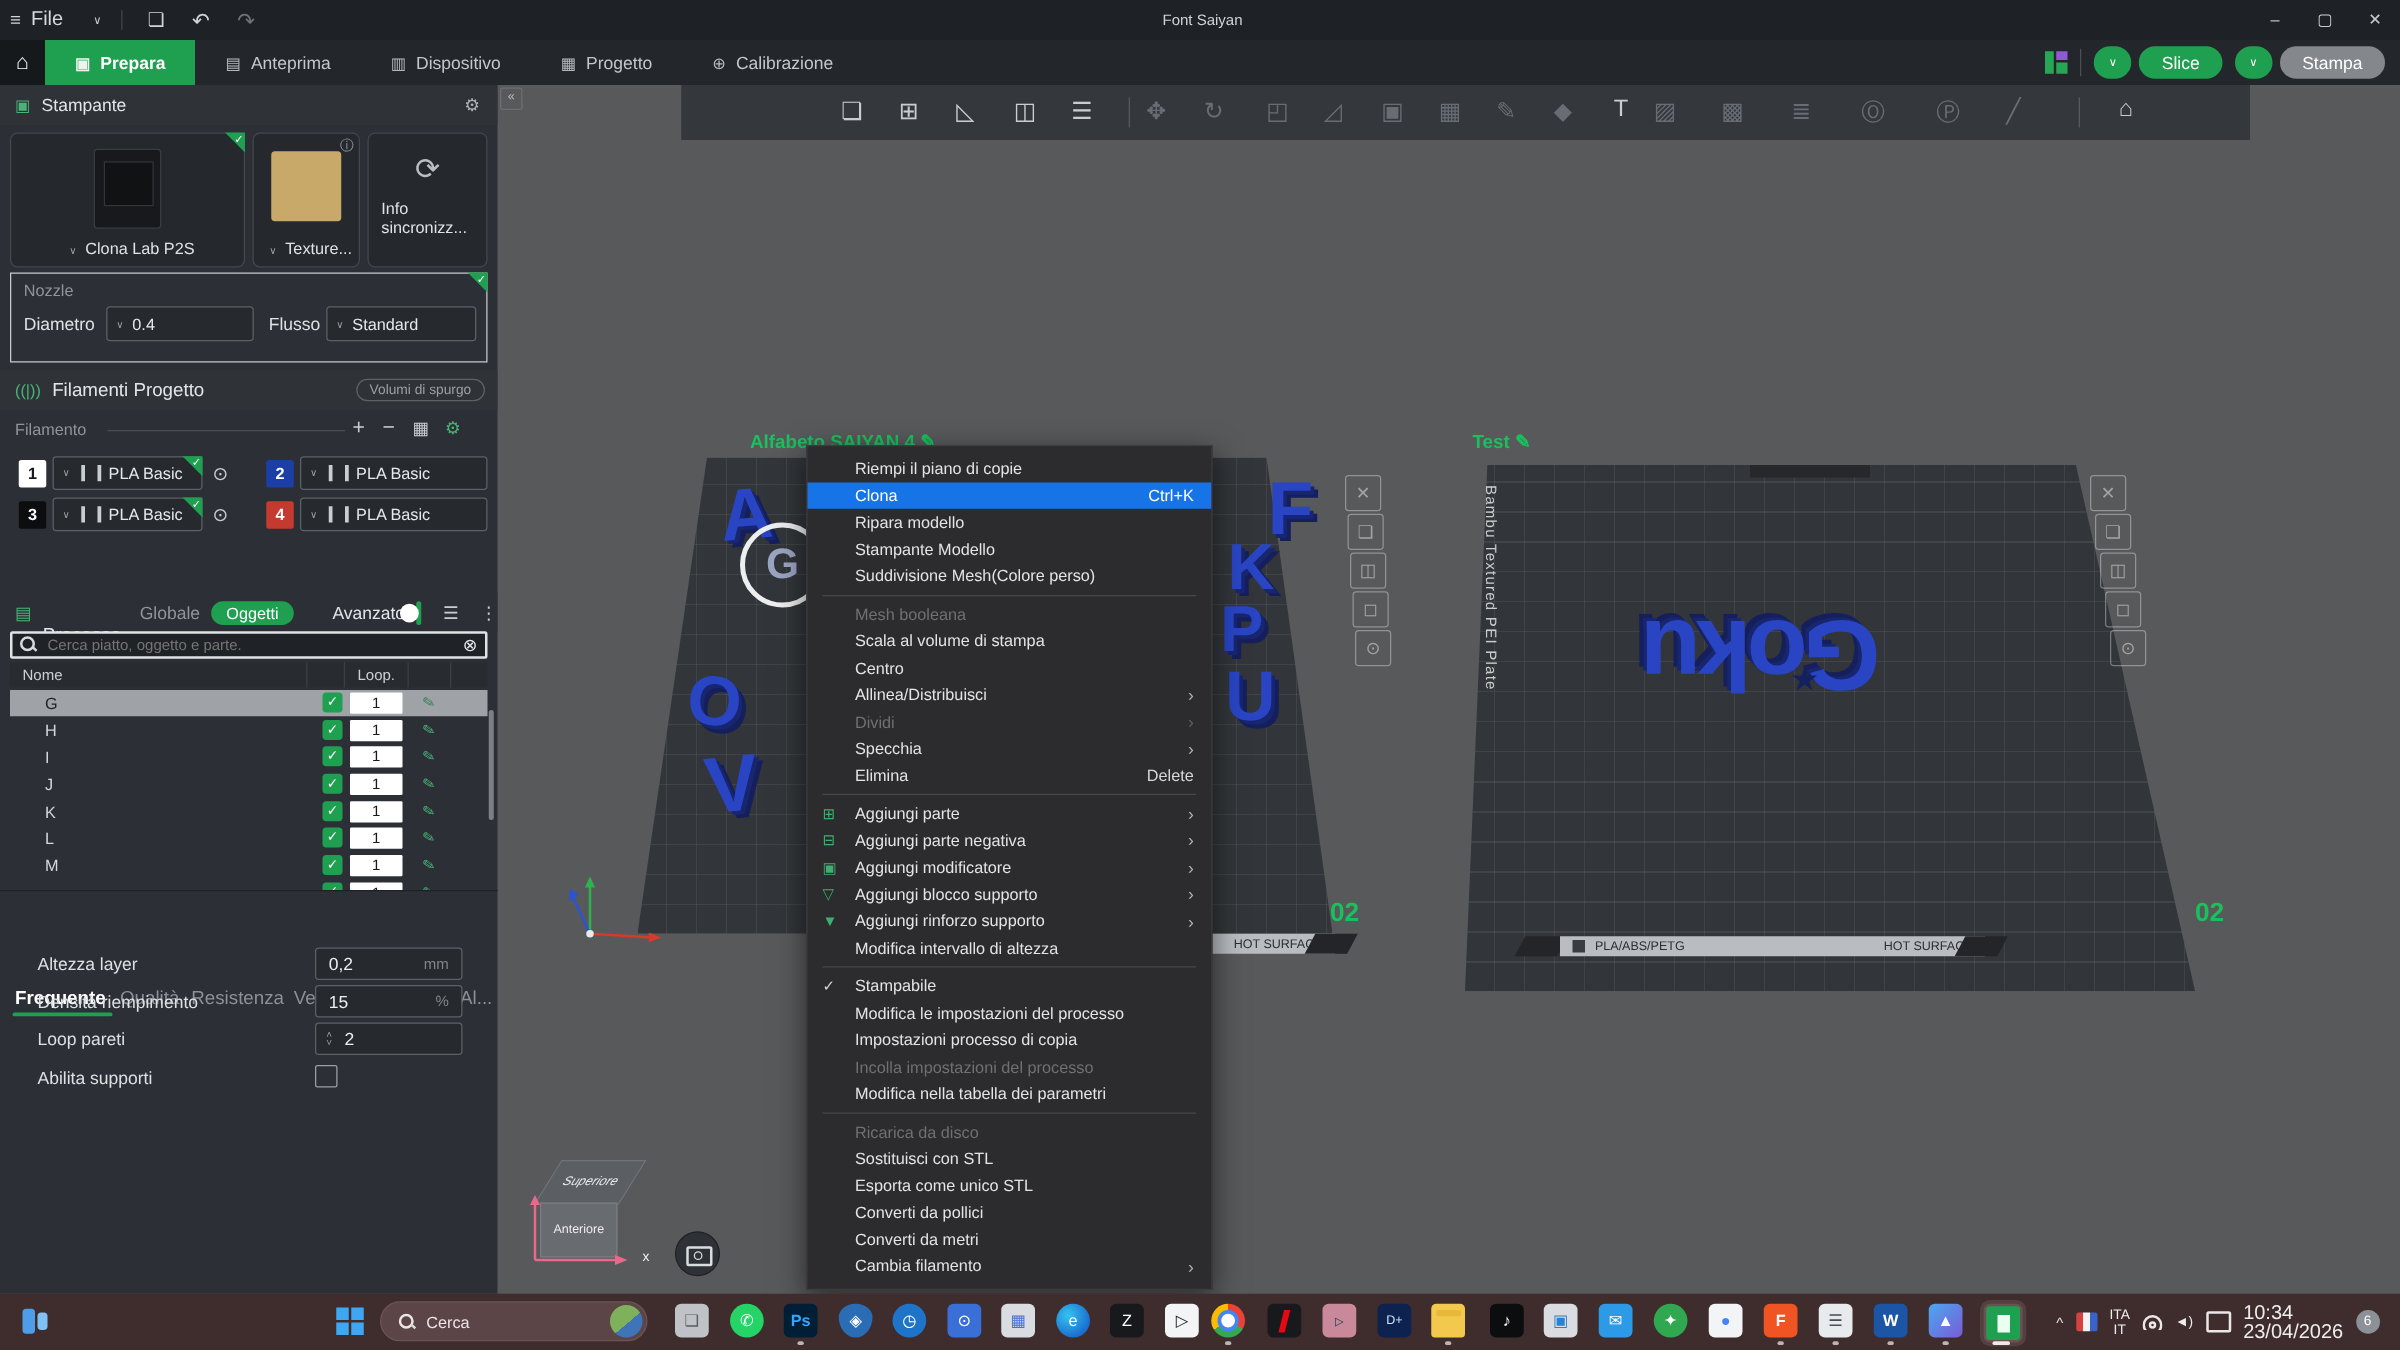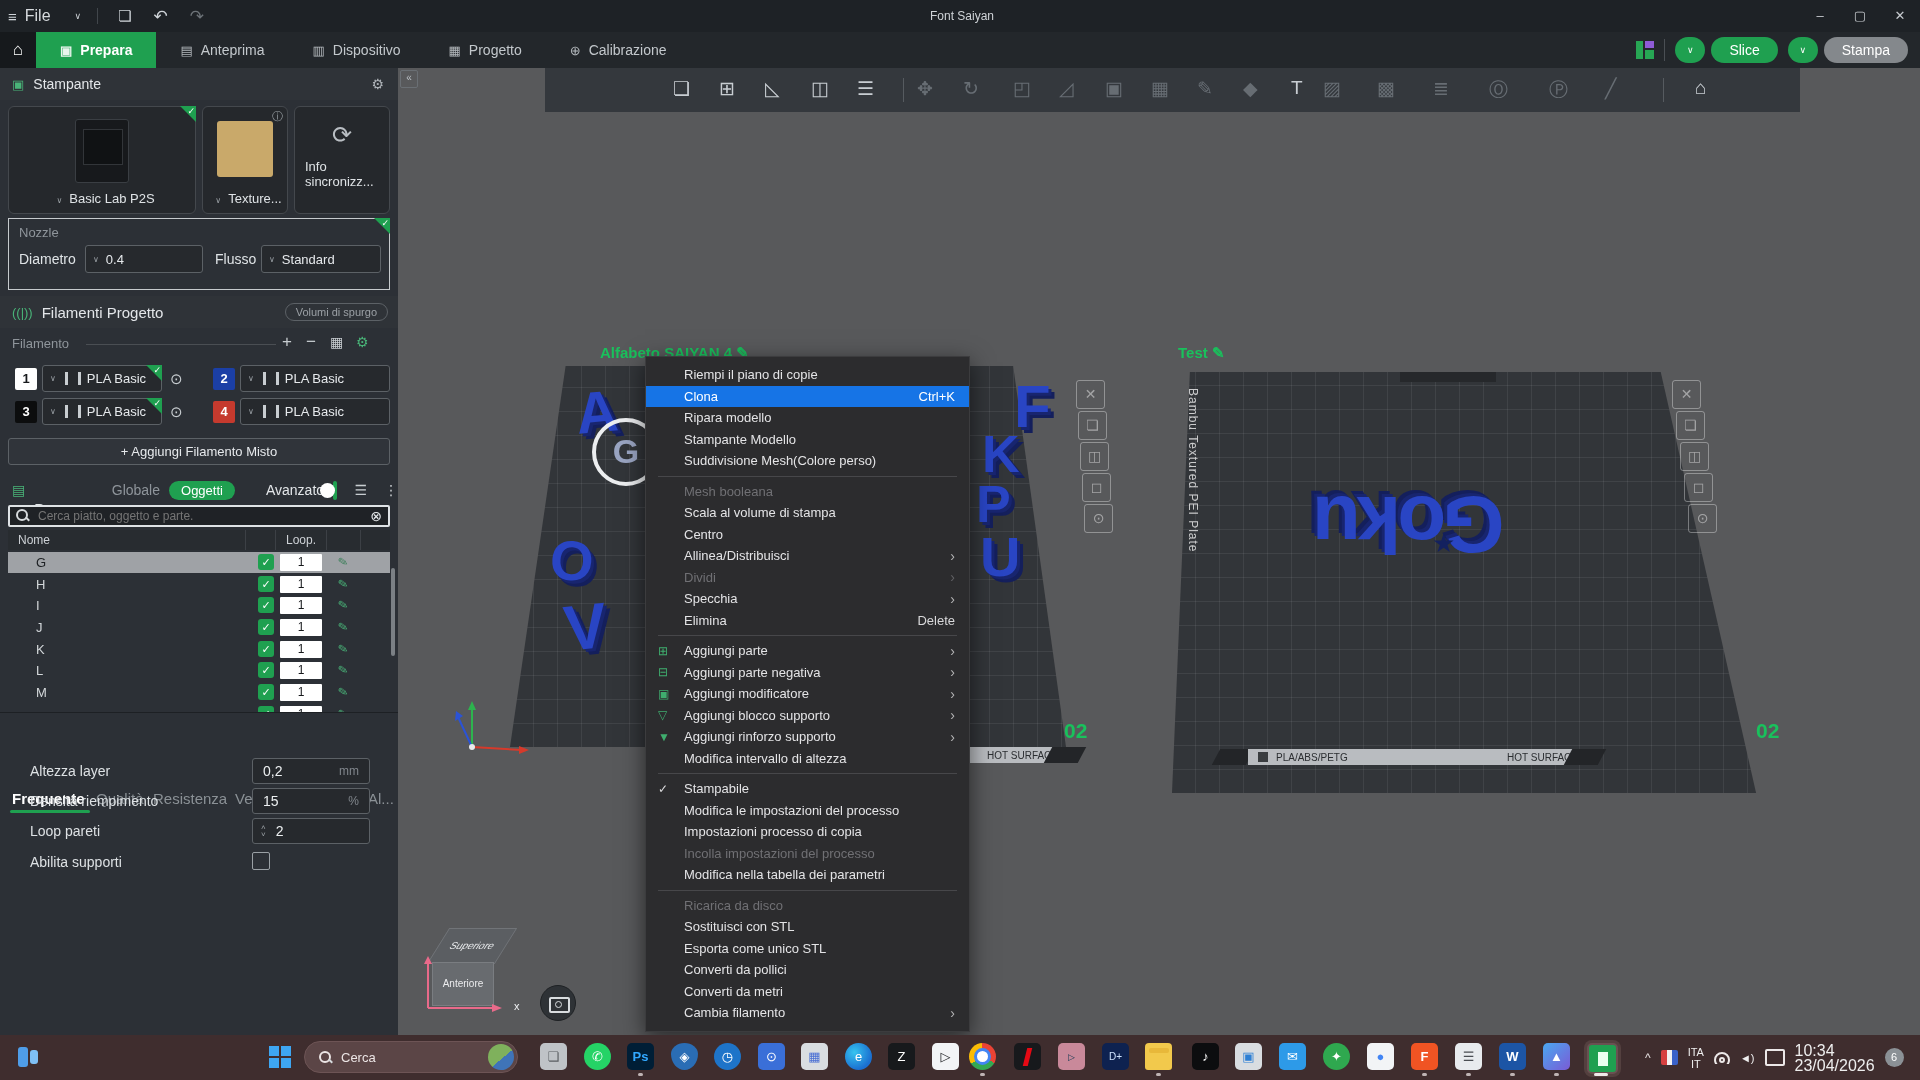--- a/index.html
+++ b/index.html
@@ -168,21 +168,21 @@
       <span style="position:absolute;right:14px;color:#aeb3b8;">⚙</span>
     </div>
 
     <div class="card" style="left:8px;top:38px;width:188px;height:108px;">
       <span class="corner">
           <b>✓</b>
         </span>
       <div class="printer-img">
           <i></i>
         </div>
-      <div class="cardlbl"><span class="chev">∨</span><span>Basic Lab P2S</span></div>
+      <div class="cardlbl"><span class="chev">∨</span><span>Clona Lab P2S</span></div>
     </div>
     <div class="card" style="left:202px;top:38px;width:86px;height:108px;">
       <span style="position:absolute;right:4px;top:2px;color:#9aa0a5;font-size:11px;">ⓘ</span>
       <div class="plate-img"></div>
       <div class="cardlbl"><span class="chev">∨</span><span>Texture...</span></div>
     </div>
     <div class="card" style="left:294px;top:38px;width:96px;height:108px;">
       <div style="position:absolute;left:50%;top:14px;transform:translateX(-50%);color:#b9bec3;font-size:24px;">⟳</div>
       <div style="position:absolute;left:10px;top:52px;font-size:13px;color:#dfe3e6;">
         <div>Info</div>
@@ -245,23 +245,20 @@
         </span>
     </div>
     <span style="position:absolute;left:170px;top:335px;color:#c8cdd1;font-size:15px;">⊙</span>
     <span class="num" style="left:213px;top:333px;background:#c53a2e;color:#fff;">4</span>
     <div class="inbox" style="position:absolute;left:240px;top:330px;width:150px;height:27px;">
       <span class="chev">∨</span>
         <span class="spool"></span>
       <span>PLA Basic</span>
     </div>
 
-    <div class="inbox" style="position:absolute;left:8px;top:370px;width:382px;height:27px;justify-content:center;background:#30343a;">
-      <span>+ Aggiungi Filamento Misto</span>
-    </div>
 
     <div class="sb-h" style="top:406px;background:#2c3036;">
       <span style="color:#49b478;">▤</span>
       <span style="font-size:15px;margin-top:36px;">Processo</span>
       <span class="glabel" style="margin-left:6px;">Globale</span>
       <span class="pill-g">Oggetti</span>
       <span style="margin-left:22px;font-size:14px;">Avanzato</span>
       <span class="toggle">
           <i></i>
         </span>

